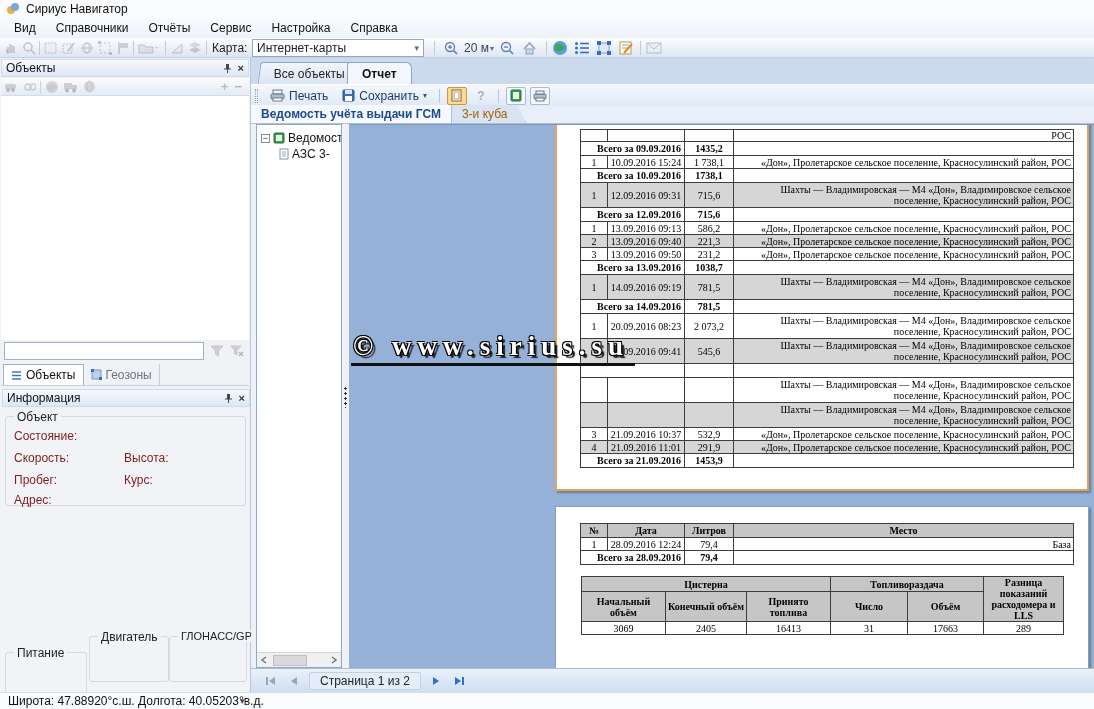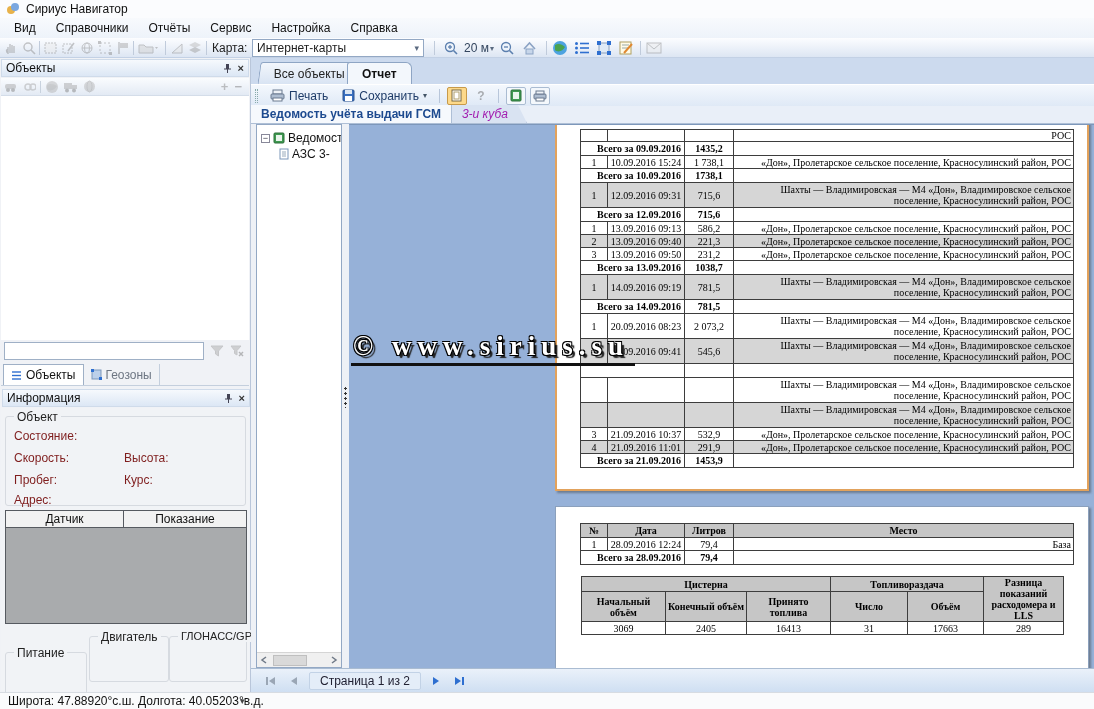--- a/index.html
+++ b/index.html
@@ -63,21 +63,21 @@
   .reporttb { position:absolute; left:0; top:26px; width:843px; height:22px;
               background:linear-gradient(#f4f8fd,#dfe9f6); border-top:1px solid #fff; display:flex; align-items:center; gap:4px; padding-left:4px; }
   .grip { width:3px; height:14px; border-left:1px dotted #8aa; border-right:1px dotted #8aa; margin-right:3px; }
   .tbtn { display:flex; align-items:center; gap:4px; padding:1px 5px; border-radius:2px; color:#1f3c68; font-size:12px; cursor:default; }
   .tbtn .cdown { font-size:8px; color:#456; }
   .sqbtn { width:20px; height:18px; border:1px solid transparent; border-radius:2px; display:flex; align-items:center; justify-content:center; }
   .sqbtn.toggled { background:#fdd98a; border-color:#c79a4a; }
   .doctabs { position:absolute; left:0; top:48px; width:843px; height:18px; background:#e9eff8; border-bottom:1px solid #aebfd6; display:flex; align-items:flex-end; }
   .dtab { height:18px; display:flex; align-items:center; padding:0 10px; font-size:12px; }
   .dtab.active { background:#f6f9fd; border-right:1px solid #aebfd6; font-weight:bold; color:#1d4a8f; }
-  .dtab.second { background:#d9e3f2; color:#a21caf; border-right:1px solid #b6c6dc; clip-path:polygon(0 0,88% 0,100% 100%,0 100%); padding-right:18px;font-style:italic; }
+  .dtab.second { background:#d9e3f2; color:#a16207; border-right:1px solid #b6c6dc; clip-path:polygon(0 0,88% 0,100% 100%,0 100%); padding-right:18px; }
   .reportbody { position:absolute; left:0; top:66px; width:843px; height:544px; background:#eef1f6; }
   .rtree { position:absolute; left:5px; top:0; width:86px; height:544px; background:#fff; border:1px solid #93a8c4; overflow:hidden; }
   .tnode { position:absolute; display:flex; align-items:center; gap:3px; white-space:nowrap; font-size:12px; color:#111; }
   .expbox { width:9px; height:9px; border:1px solid #889; background:#fff; font-size:9px; line-height:7px; text-align:center; color:#334; }
   .hscroll { position:absolute; left:0; bottom:0; width:84px; height:15px; background:#f0f0f0; border-top:1px solid #d5d5d5; display:flex; align-items:center; }
   .sarr { width:14px; height:14px; display:flex; align-items:center; justify-content:center; }
   .thumb { width:34px; height:11px; background:#d9d9d9; border:1px solid #bfbfbf; margin-left:2px; }
   .sarr.rightend { margin-left:auto; }
   .splitter { position:absolute; left:91px; top:0; width:7px; height:544px; background:#eef1f6; }
   .splitter .dots { position:absolute; left:2px; top:262px; width:3px; height:22px;
@@ -384,26 +384,20 @@
     <div class="infocontent">
       <div class="grpbox" style="left:4px; top:8px; width:241px; height:90px">
         <span class="glabel">Объект</span>
         <span class="fieldlbl" style="left:8px; top:12px">Состояние:</span>
         <span class="fieldlbl" style="left:8px; top:34px">Скорость:</span>
         <span class="fieldlbl" style="left:118px; top:34px">Высота:</span>
         <span class="fieldlbl" style="left:8px; top:56px">Пробег:</span>
         <span class="fieldlbl" style="left:118px; top:56px">Курс:</span>
         <span class="fieldlbl" style="left:8px; top:76px">Адрес:</span>
       </div>
-      <div class="sensortable">
-        <div class="shead">
-          <div class="c1">Датчик</div>
-          <div class="c2">Показание</div>
-        </div>
-      </div>
       <div class="grpbox" style="left:4px; top:244px; width:82px; height:46px">
         <span class="glabel">Питание</span>
       </div>
       <div class="grpbox" style="left:88px; top:228px; width:80px; height:46px">
         <span class="glabel">Двигатель</span>
       </div>
       <div class="grpbox" style="left:168px; top:228px; width:78px; height:46px">
         <span class="glabel" style="font-size:11px">ГЛОНАСС/GPS</span>
       </div>
     </div>

